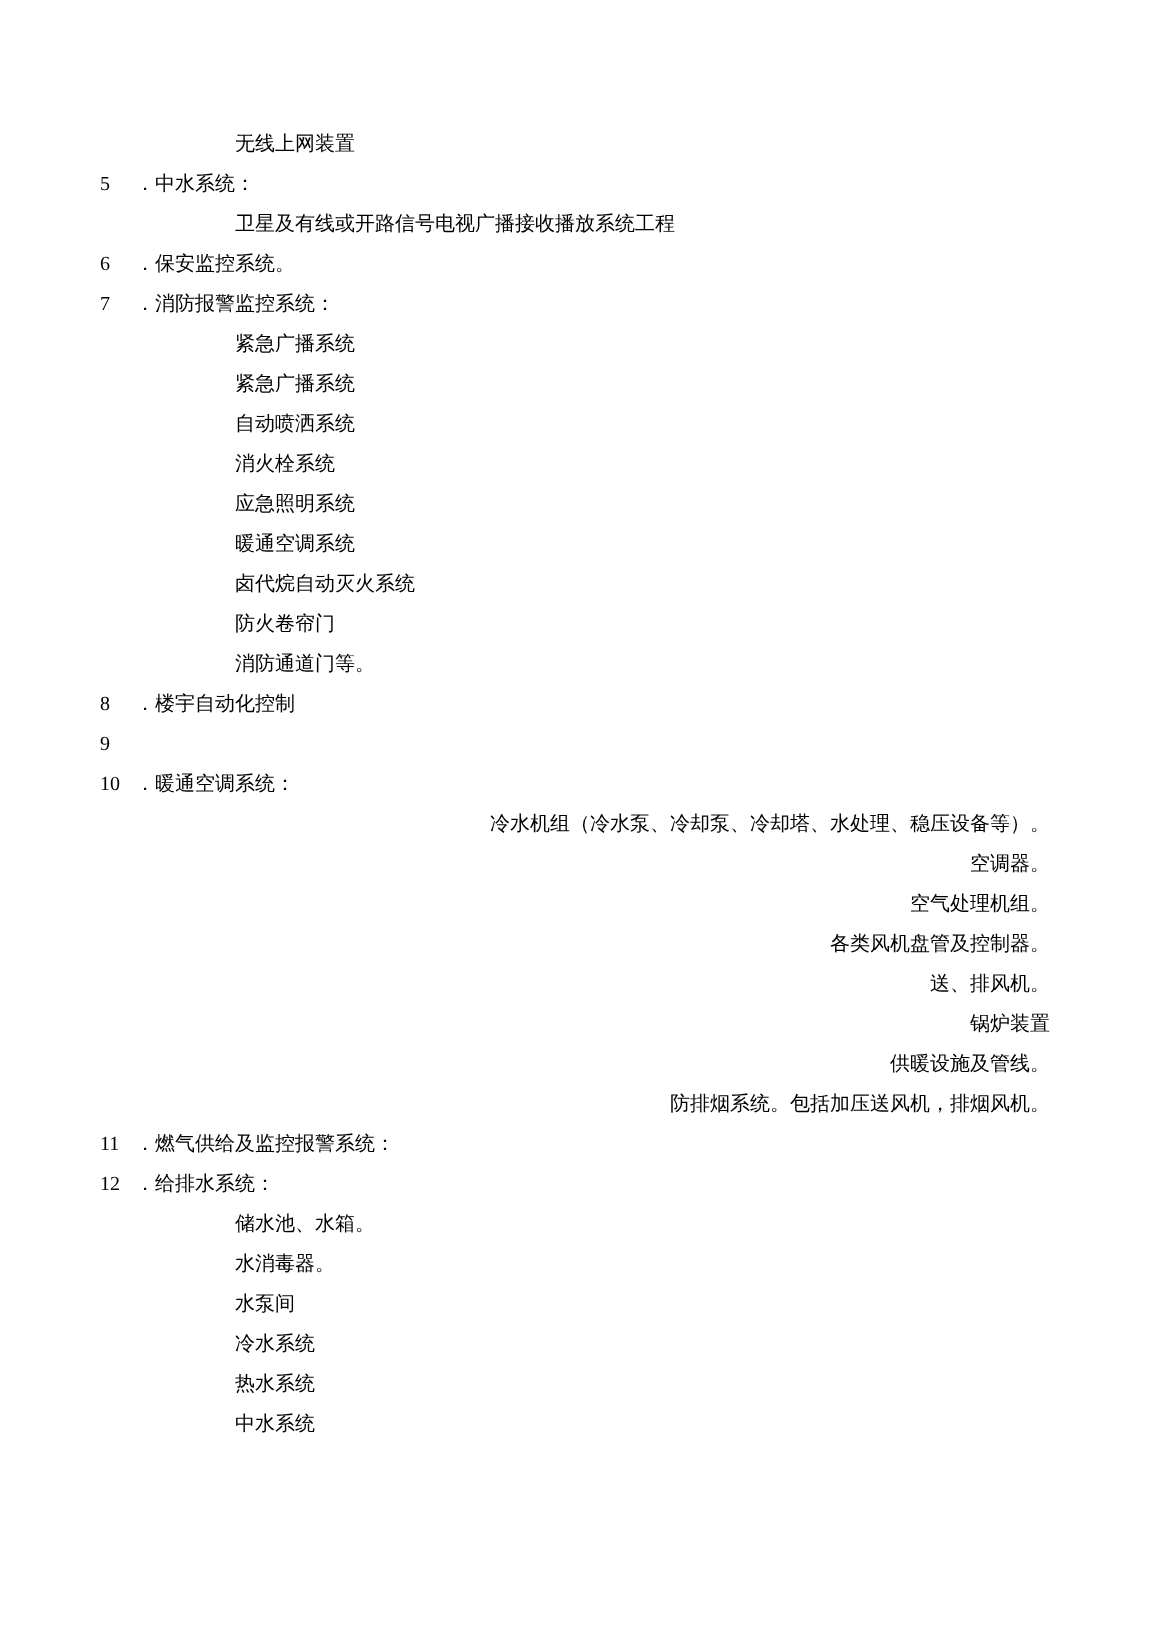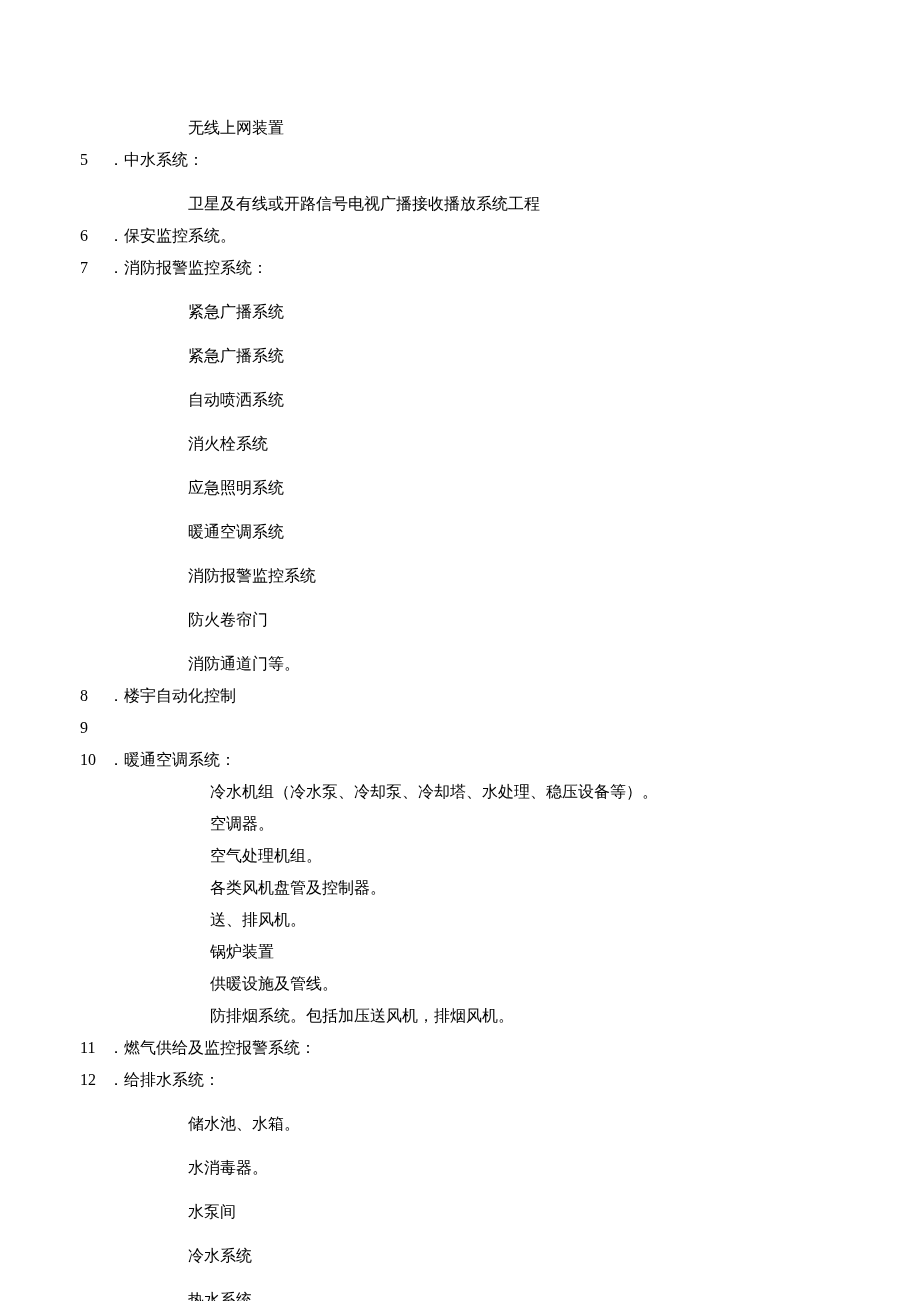--- a/index.html
+++ b/index.html
@@ -11,33 +11,33 @@
       background: #ffffff;
       font-family: "SimSun", "宋体", serif;
       font-size: 16px;
       color: #000000;
       line-height: 2.0;
       padding: 100px 80px 60px 80px;
       width: 920px;
     }
     .sub-item-indent {
       padding-left: 108px;
-      margin-top: 12px;
     }
     .list-item {
       display: flex;
       align-items: baseline;
     }
     .list-number {
       min-width: 24px;
       text-align: left;
       margin-right: 4px;
     }
     .deeper-indent {
       padding-left: 130px;
+      text-align: right;
     }
   </style>
 </head>
 <body>
 
 <div>
   <div class="sub-item-indent">无线上网装置</div>
 
   <div id="sections">
       <div class="list-item">
@@ -52,21 +52,21 @@
       <div class="list-item">
         <span class="list-number">7</span>
         <span>．消防报警监控系统：</span>
       </div>
       <div class="sub-item-indent">紧急广播系统</div>
       <div class="sub-item-indent">紧急广播系统</div>
       <div class="sub-item-indent">自动喷洒系统</div>
       <div class="sub-item-indent">消火栓系统</div>
       <div class="sub-item-indent">应急照明系统</div>
       <div class="sub-item-indent">暖通空调系统</div>
-      <div class="sub-item-indent">消防报警监控系统</div>
+      <div class="sub-item-indent">卤代烷自动灭火系统</div>
       <div class="sub-item-indent">防火卷帘门</div>
       <div class="sub-item-indent">消防通道门等。</div>
       <div class="list-item">
         <span class="list-number">8</span>
         <span>．楼宇自动化控制</span>
       </div>
       <div class="list-item">
         <span class="list-number">9</span>
       </div>
       <div class="list-item">

